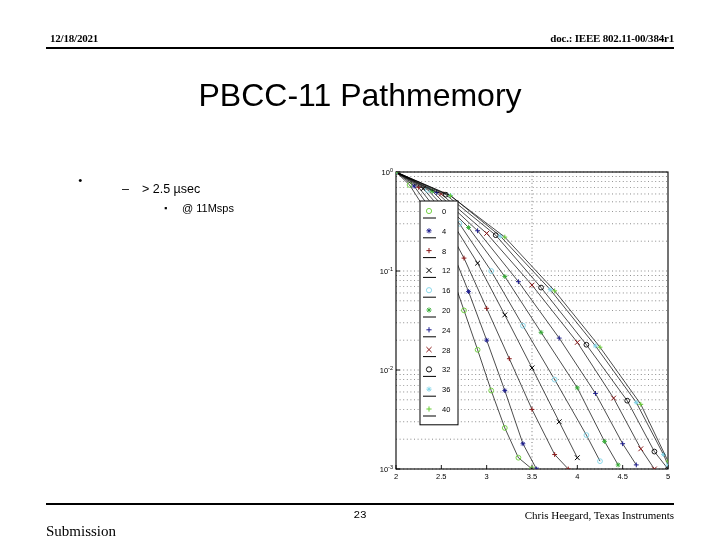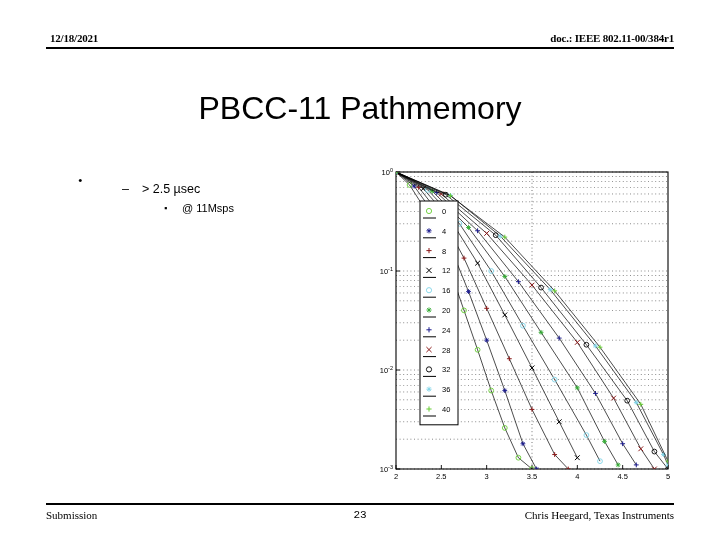--- a/index.html
+++ b/index.html
@@ -60,21 +60,21 @@
     left: 60px;
     top: 76px;
     width: 600px;
     text-align: center;
     font-family: "Liberation Sans", sans-serif;
     font-size: 32px;
     line-height: 38px;
     font-weight: normal;
     color: #000000;
   }
-  #slide-title .tline { display: block; margin-top: 13px; }
+  #slide-title .tline { display: block; }
 
   
   #body-text {
     position: absolute;
     left: 72px;
     top: 172px;
     width: 300px;
   }
   .bullet-l1 {
     position: relative;
@@ -135,23 +135,23 @@
     position: absolute;
     left: 0;
     right: 0;
     top: 0;
     height: 2px;
     background: #000000;
   }
   #slide-footer .ftr-left {
     position: absolute;
     left: 0;
-    top: 6px;
+    top: 20px;
     font-family: "Liberation Serif", serif;
-    font-size: 11px;
+    font-size: 15px;
     white-space: nowrap;
   }
   #slide-footer .ftr-center {
     position: absolute;
     left: 0;
     right: 0;
     top: 6px;
     text-align: center;
     font-family: Liberation Mono, monospace;
     font-size: 11px;

